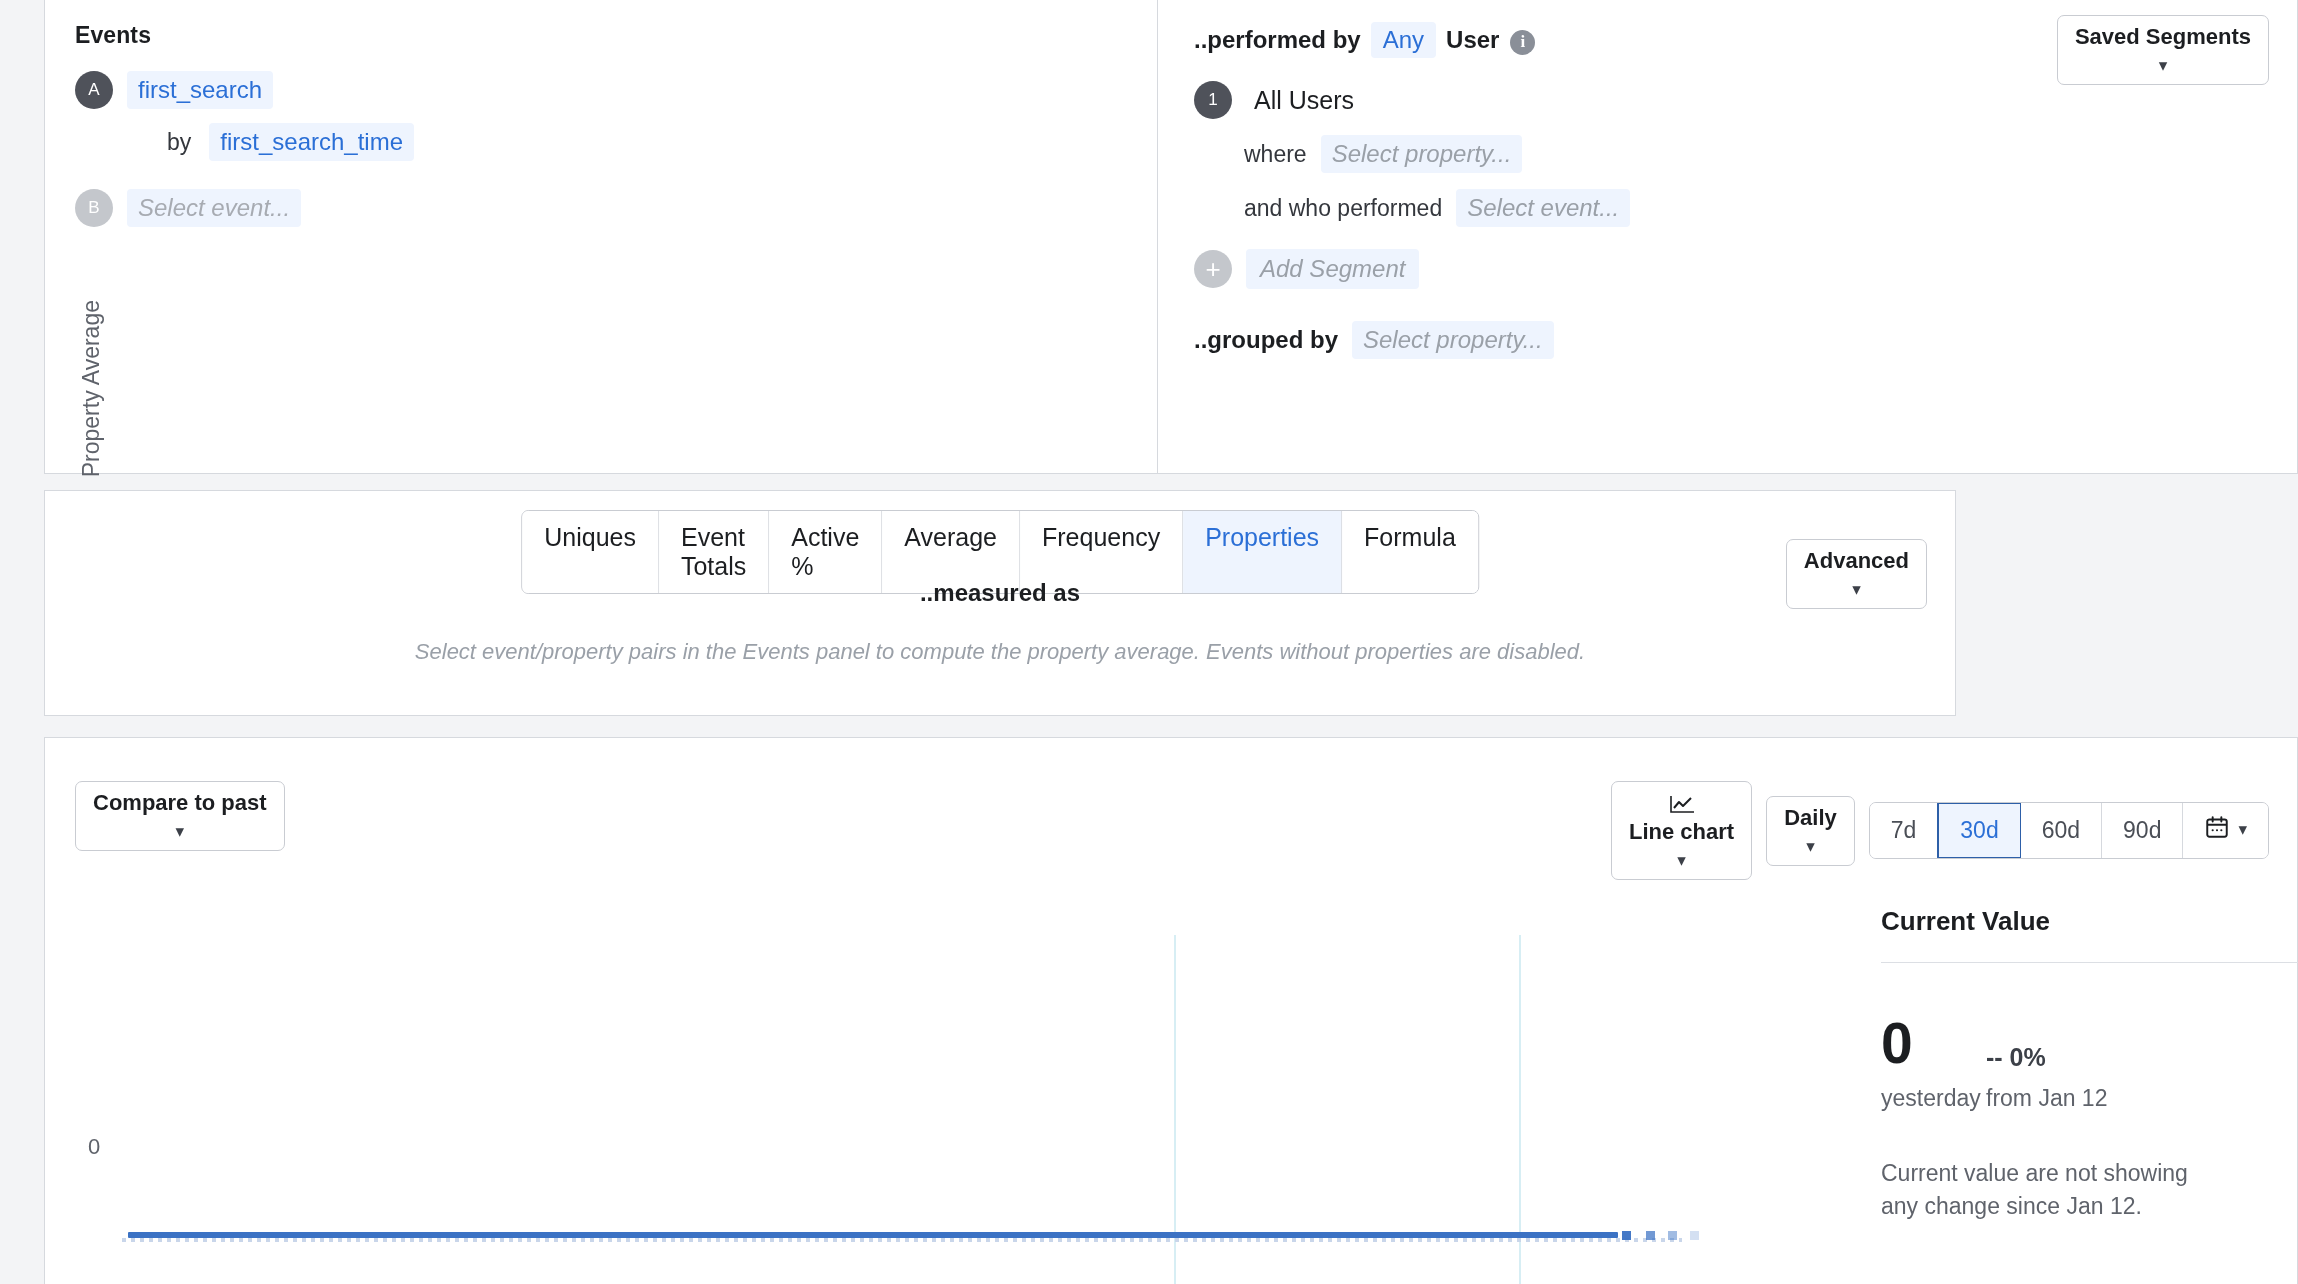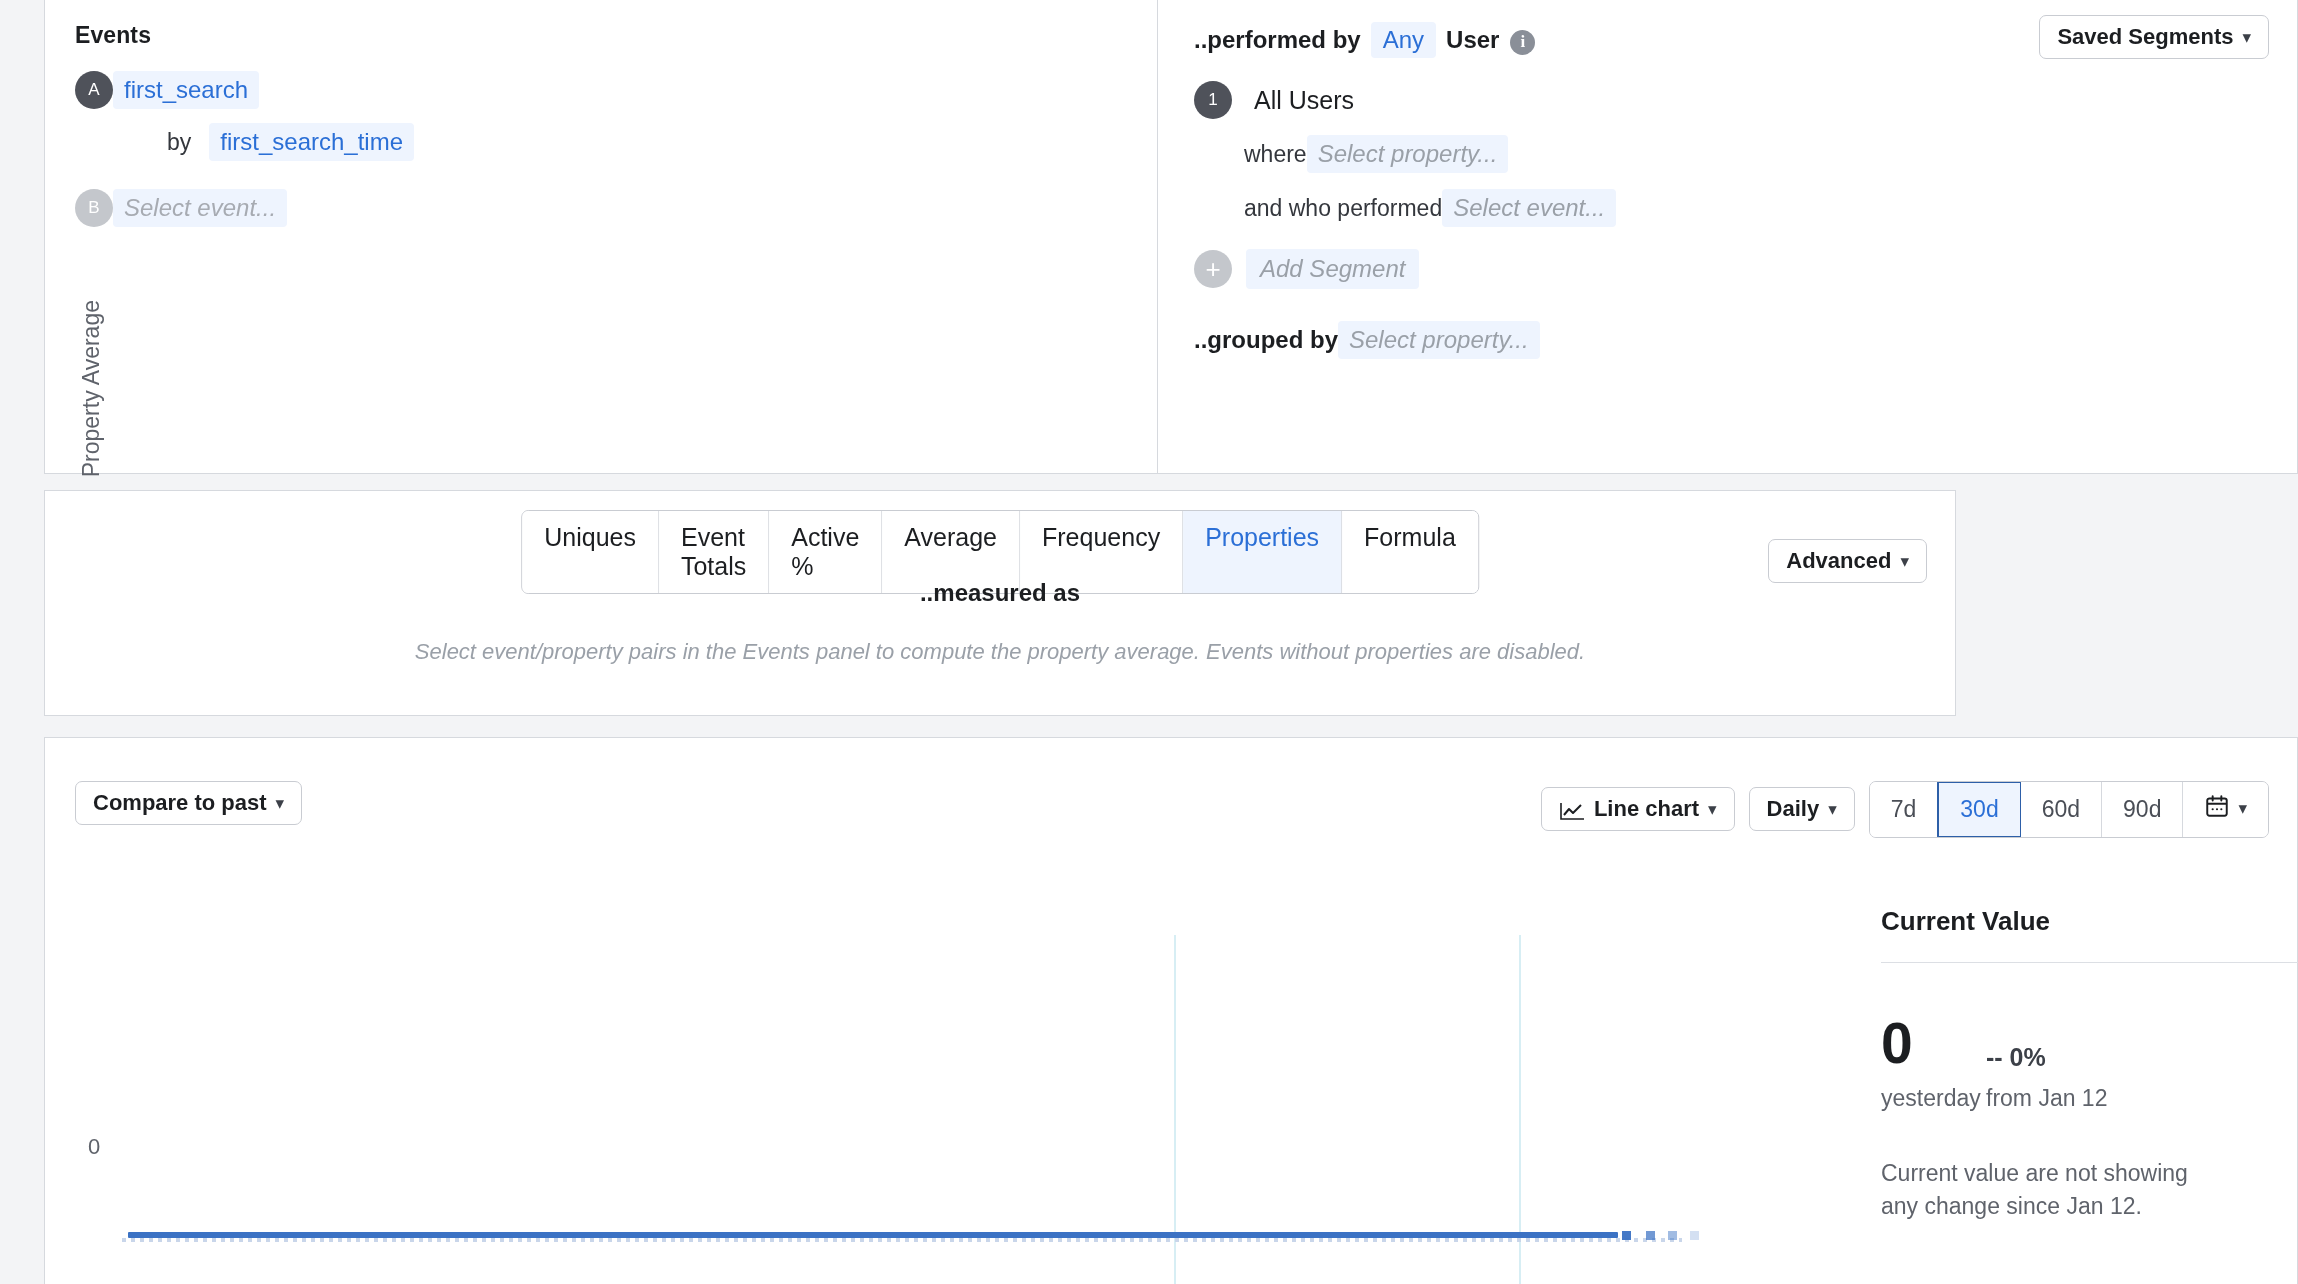--- a/index.html
+++ b/index.html
@@ -28,21 +28,21 @@
     width: 38px; height: 38px; border-radius: 50%;
     display: flex; align-items: center; justify-content: center;
     color: #fff; font-size: 17px; font-weight: 400; flex: 0 0 auto;
   }
   .badge.dark { background: #4f525a; }
   .badge.light { background: #c4c7cc; }
   .badge.plus { background: #c4c7cc; font-size: 26px; line-height: 1; }
 
   .pill {
     background: #eef4fe; border-radius: 4px; padding: 5px 11px;
-    font-size: 24px; color: #2b6fd6; white-space: nowrap;
+    font-size: 24px; color: #2b6fd6; margin-left: 14px; white-space: nowrap;
   }
   .pill.placeholder { color: #a7abb2; font-style: italic; }
   .pill.dark-placeholder { color: #9aa0a8; font-style: italic; }
 
   .sub-row { display: flex; align-items: center; margin-top: 14px; padding-left: 92px; }
   .sub-label { font-size: 23px; color: #34373d; }
   .sub-row .pill { margin-left: 18px; }
 
   
   .perf-row { display: flex; align-items: center; gap: 0; }
@@ -71,21 +71,21 @@
     font-size: 24px; color: #9aa0a8; font-style: italic; margin-left: 14px;
   }
 
   .grouped-row { display: flex; align-items: center; margin-top: 32px; }
   .grouped-label { font-size: 24px; font-weight: 700; color: #1c1e21; }
 
   .btn {
     background: #fff; border: 1px solid #c9ccd2; border-radius: 7px;
     font-size: 22px; font-weight: 700; color: #1c1e21;
     padding: 10px 17px; display: inline-flex; align-items: center; gap: 9px;
-    cursor: pointer; line-height: 1;
+    cursor: pointer; line-height: 1; flex-direction: column;
   }
   .chev { font-size: 17px; font-weight: 400; color: #3c4048; }
 
   .saved-seg { position: absolute; right: 28px; top: 17px; }
 
   
   .metrics-card {
     position: absolute; left: 44px; top: 490px; width: 1912px; height: 226px;
     background: #fff; border: 1px solid #d6d9de;
   }

